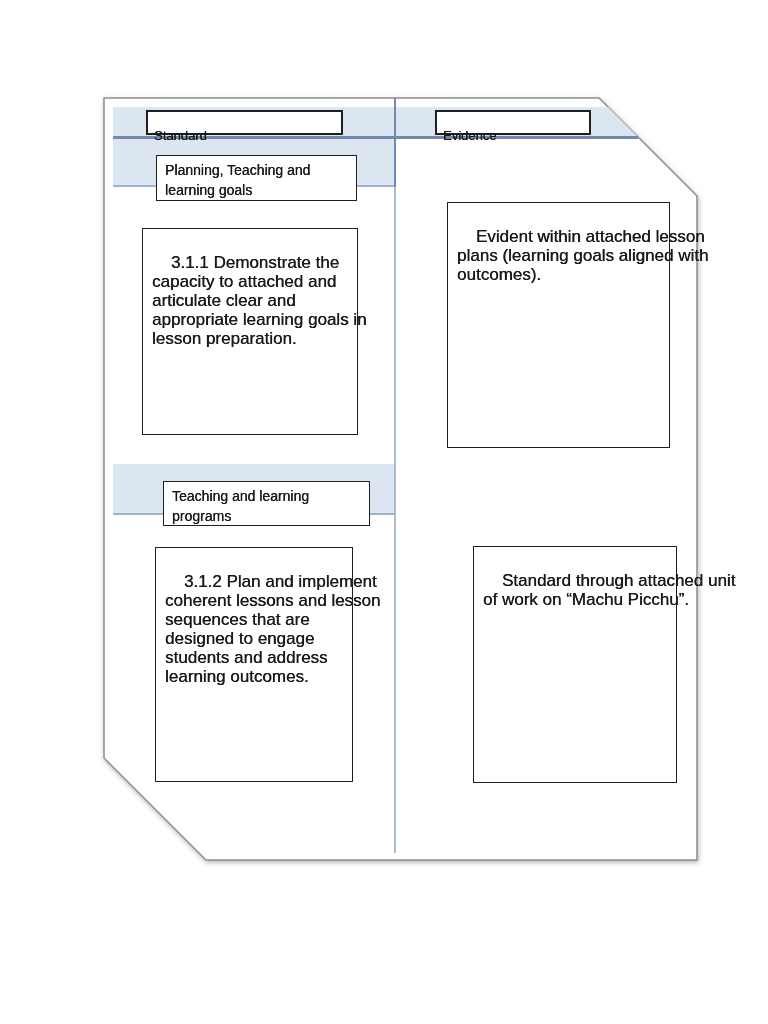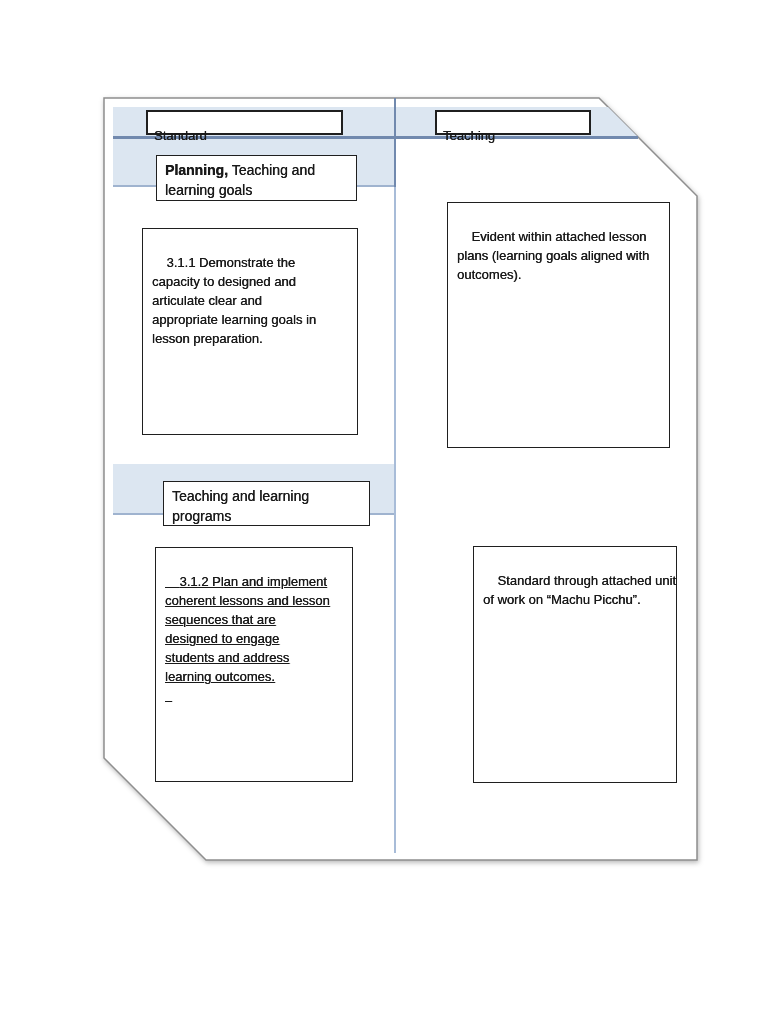--- a/index.html
+++ b/index.html
@@ -29,26 +29,26 @@
     box-sizing:border-box;}
   .txt{text-shadow:0.3px 0 0 currentColor;}
 
   .header-box{border-width:2px;font-size:13px;line-height:20px;padding:14px 0 0 6px;}
   .standard-header{left:146px;top:110px;width:197px;height:25px;}
   .evidence-header{left:435px;top:110px;width:156px;height:25px;}
 
   .cat-box{font-size:14px;line-height:20px;padding:4px 6px 0 8px;white-space:pre;}
   .planning-box{left:156px;top:155px;width:201px;height:46px;}
   .programs-box{left:155px;top:481px;width:207px;height:45px;margin-left:8px;}
-  .lead{font-weight:700;}
+  .lead{font-weight:400;}
 
-  .body-box{font-size:13px;line-height:19px;padding:5px 8px 0 9px;white-space:pre;}
+  .body-box{font-size:17px;line-height:19px;padding:5px 8px 0 9px;white-space:pre;}
   .std1{left:142px;top:228px;width:216px;height:207px;}
   .ev1{left:447px;top:202px;width:223px;height:246px;}
-  .std2{left:155px;top:547px;width:198px;height:235px;text-decoration:underline;}
+  .std2{left:155px;top:547px;width:198px;height:235px;}
   .ev2{left:473px;top:546px;width:204px;height:237px;}
 </style>
 </head>
 <body>
 
 <div class="canvas">
 
   <svg class="page-shape" width="768" height="1024" viewBox="0 0 768 1024" aria-hidden="true">
     <polygon class="page-poly" points="104,98 599,98 697,196 697,860 206,860 104,758"></polygon>
   </svg>
@@ -63,29 +63,29 @@
   <div class="hline row2-underline"></div>
 
   <div class="vline column-divider"></div>
   <div class="vline column-divider-top"></div>
 
   <div class="box header-box standard-header">
     <span class="txt">Standard</span>
   </div>
 
   <div class="box header-box evidence-header">
-    <span class="txt">Teaching</span>
+    <span class="txt">Evidence</span>
   </div>
 
   <div class="box cat-box planning-box"><span class="lead txt">Planning,</span><span class="txt"> Teaching and
 learning goals</span></div>
 
   <div class="box body-box std1">
     <span class="txt">3.1.1 Demonstrate the
-capacity to designed and
+capacity to attached and
 articulate clear and
 appropriate learning goals in
 lesson preparation.</span>
   </div>
 
   <div class="box body-box ev1">
     <span class="txt">Evident within attached lesson
 plans (learning goals aligned with
 outcomes).</span>
   </div>

